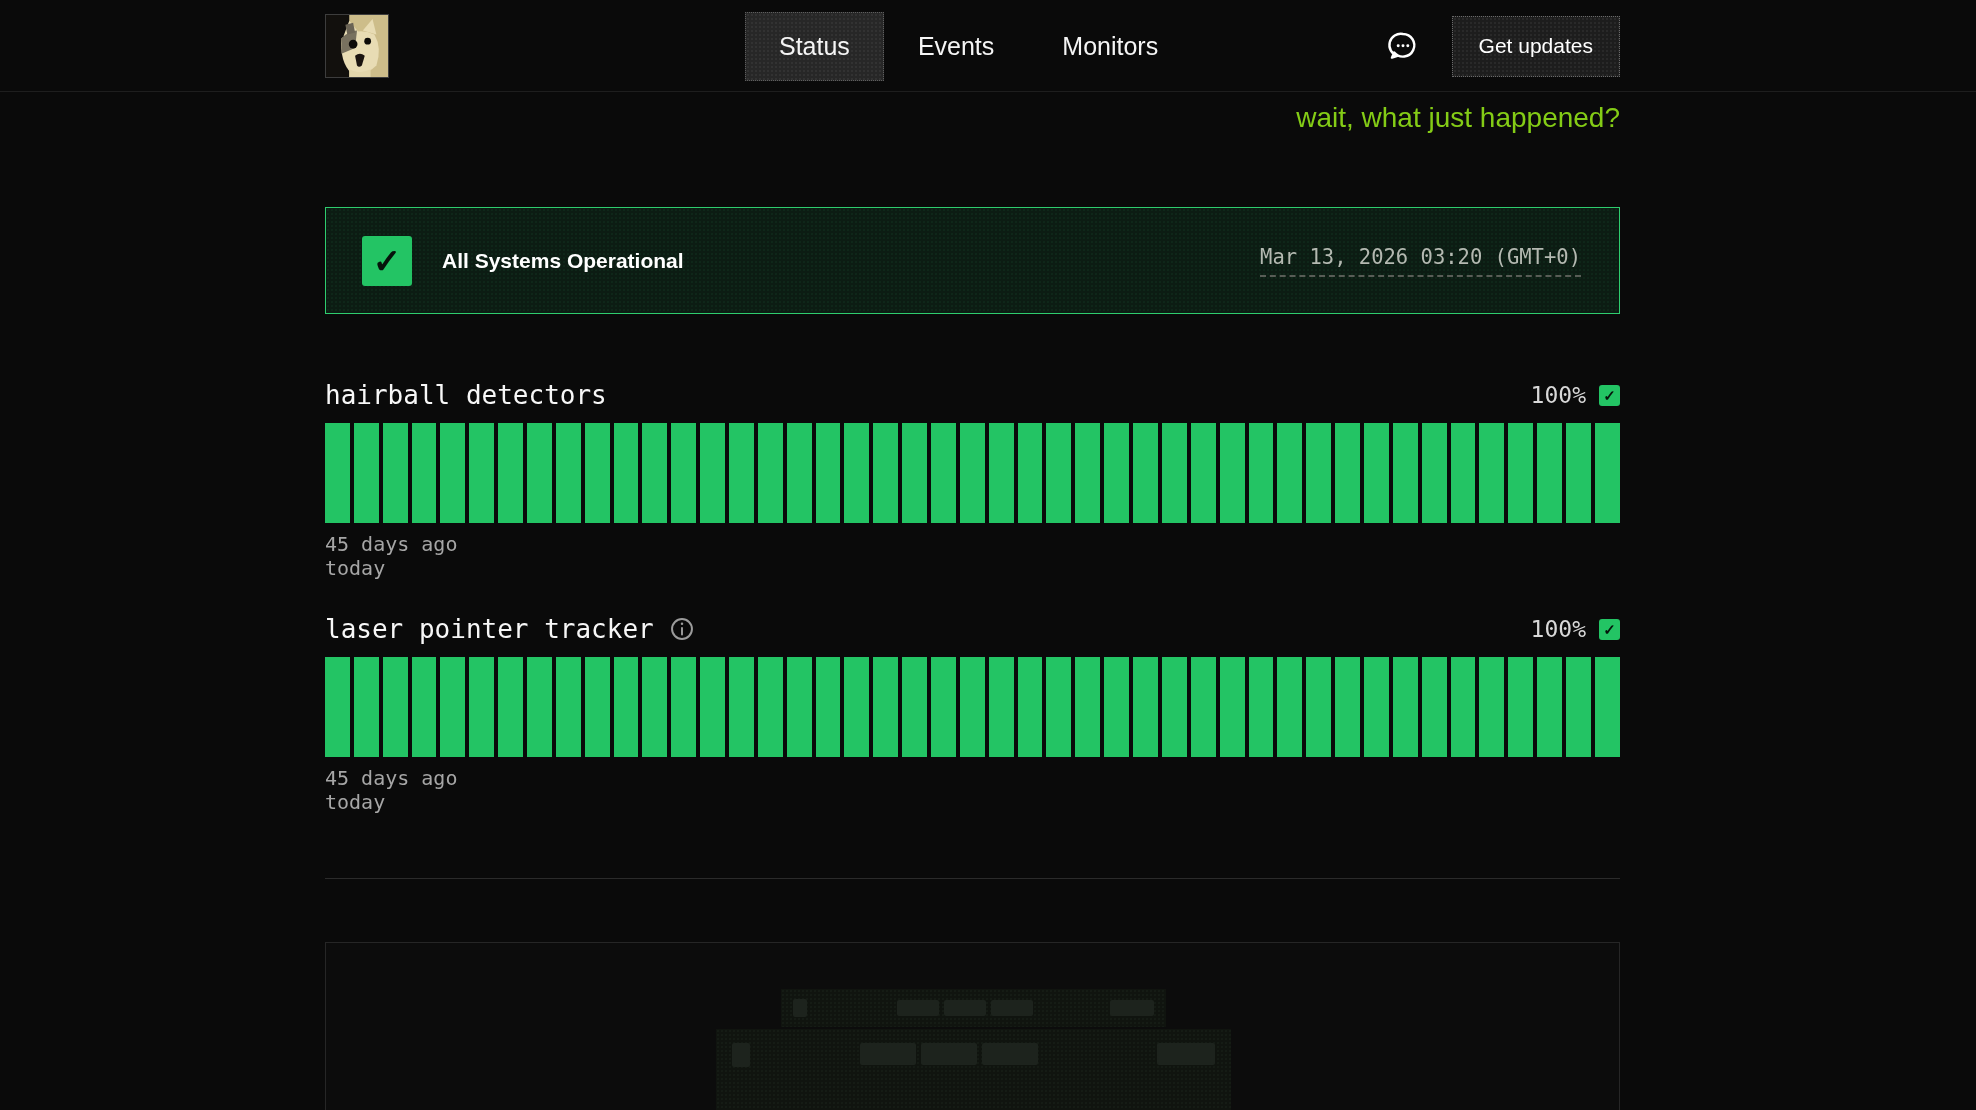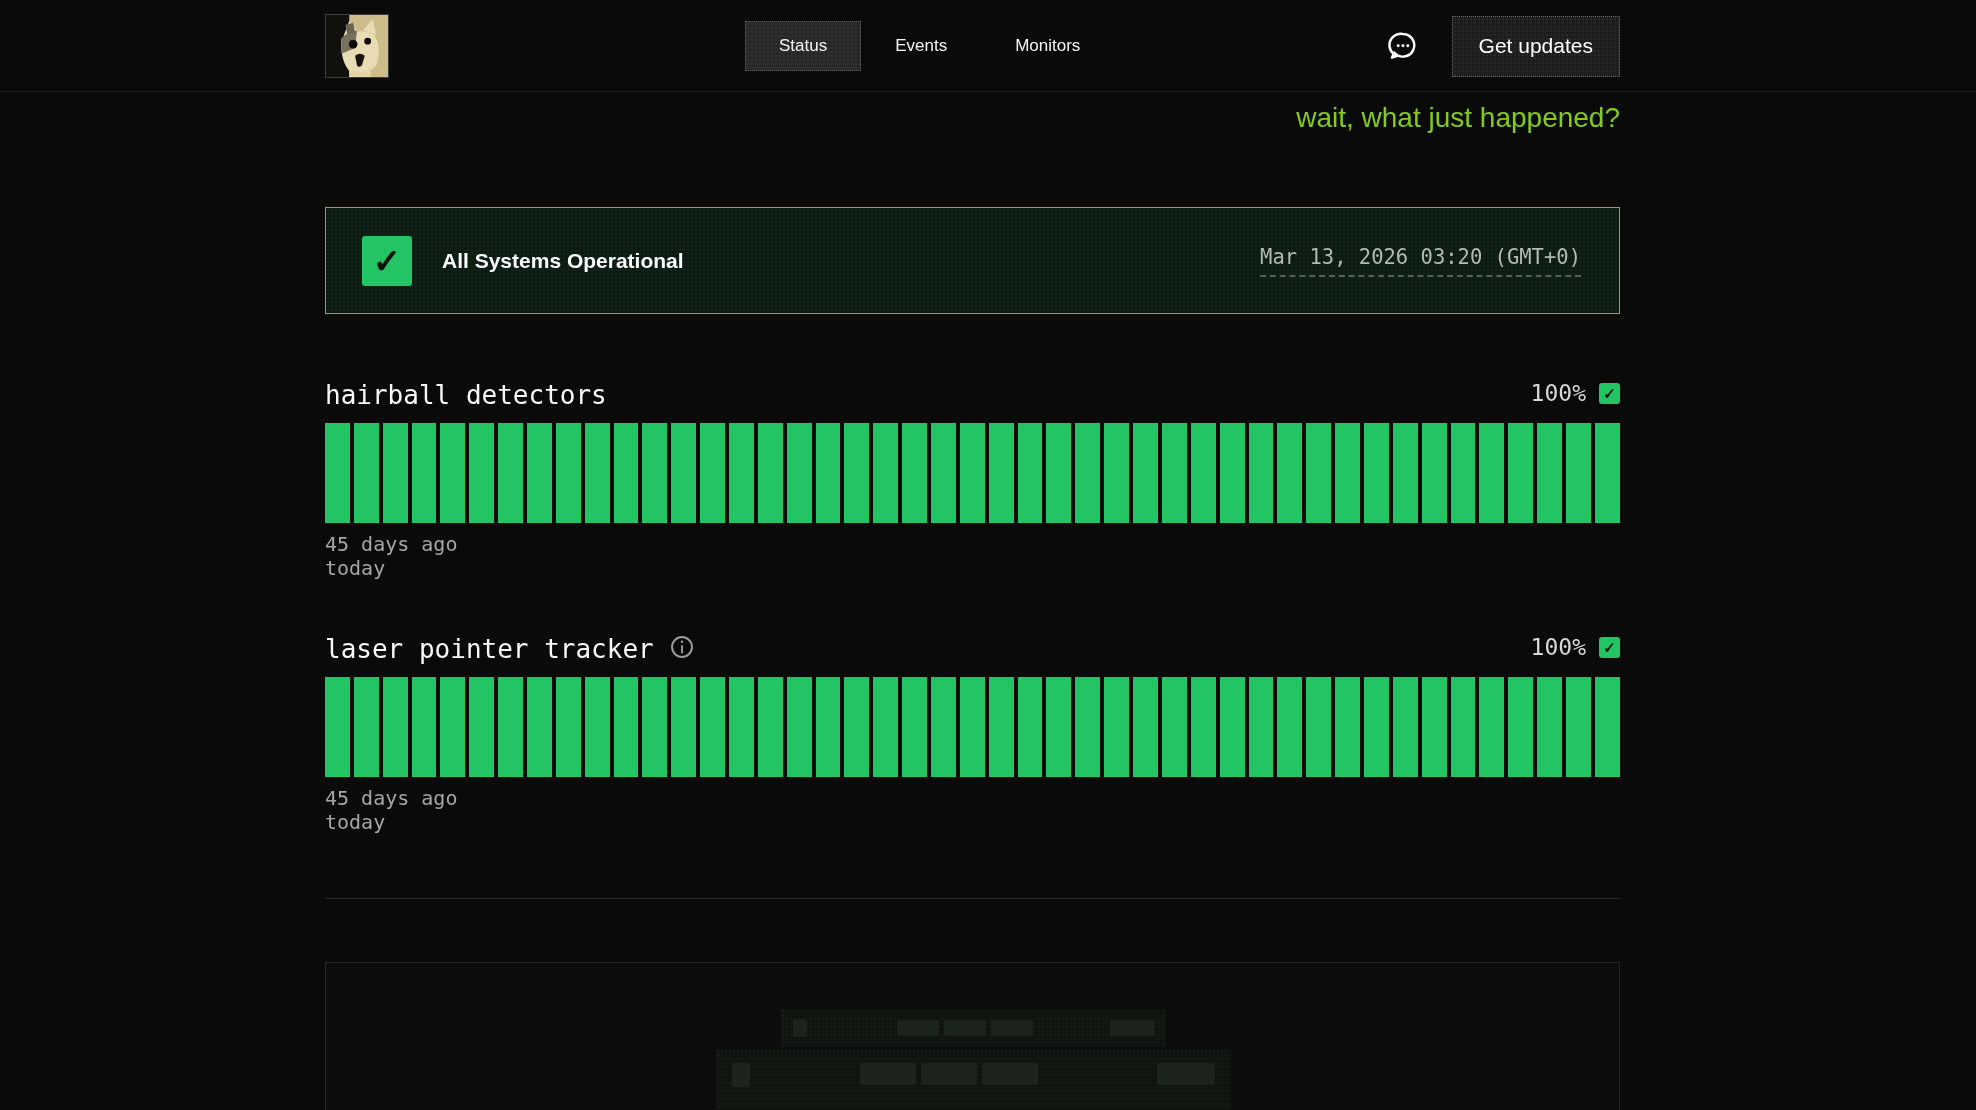--- a/index.html
+++ b/index.html
@@ -26,23 +26,23 @@
     width:64px; height:64px;
     border:1px solid #3d3d3d;
     overflow:hidden; cursor:pointer;
   }
   .logo svg{ display:block; width:100%; height:100%; }
   nav{
     position:absolute; left:745px; top:0; height:92px;
     display:flex; align-items:center;
   }
   .tab{
-    height:50px; padding:0 33px;
-    display:flex; align-items:center;
-    font-size:17px; color:#f5f5f5; cursor:pointer;
+    height:69px; padding:0 33px;
+    display:flex; align-items:center;
+    font-size:25px; color:#f5f5f5; cursor:pointer;
     border:1px dotted transparent;
   }
   .tab.active{
     background:#272727 radial-gradient(rgba(255,255,255,0.05) 1px, transparent 1px);
     background-size:4px 4px;
     border:1px dotted #5e5e5e;
   }
   .header-right{
     position:absolute; right:356px; top:0; height:92px;
     display:flex; align-items:center; gap:32px;
@@ -78,22 +78,22 @@
     color:#06130b; font-size:34px; font-weight:700; line-height:1;
   }
   .banner-title{ margin-left:30px; font-size:21px; font-weight:700; color:#fff; }
   .banner-time{
     margin-left:auto; font-size:20.5px; color:#b4b9b1;
     padding-bottom:6px; border-bottom:2px dashed #585d56;
     cursor:default;
   }
 
   .monitor{ margin-top:66px; }
-  .monitor + .monitor{ margin-top:54px; }
-  .monitor-head{ display:flex; align-items:flex-start; }
+  .monitor + .monitor{ margin-top:34px; }
+  .monitor-head{ display:flex; align-items:center; }
   .monitor-name{ font-size:26px; color:#f7f7f7; }
   .info-icon{ margin-left:15px; width:26px; height:26px; display:flex; cursor:pointer; }
   .uptime{ margin-left:auto; display:flex; align-items:center; gap:13px; }
   .uptime-pct{ font-size:23px; color:#d8d8d8; }
   .mini-check{
     width:21px; height:21px; border-radius:3px;
     background:var(--green);
     display:flex; align-items:center; justify-content:center;
     color:#06130b; font-size:15px; font-weight:700; line-height:1;
   }

